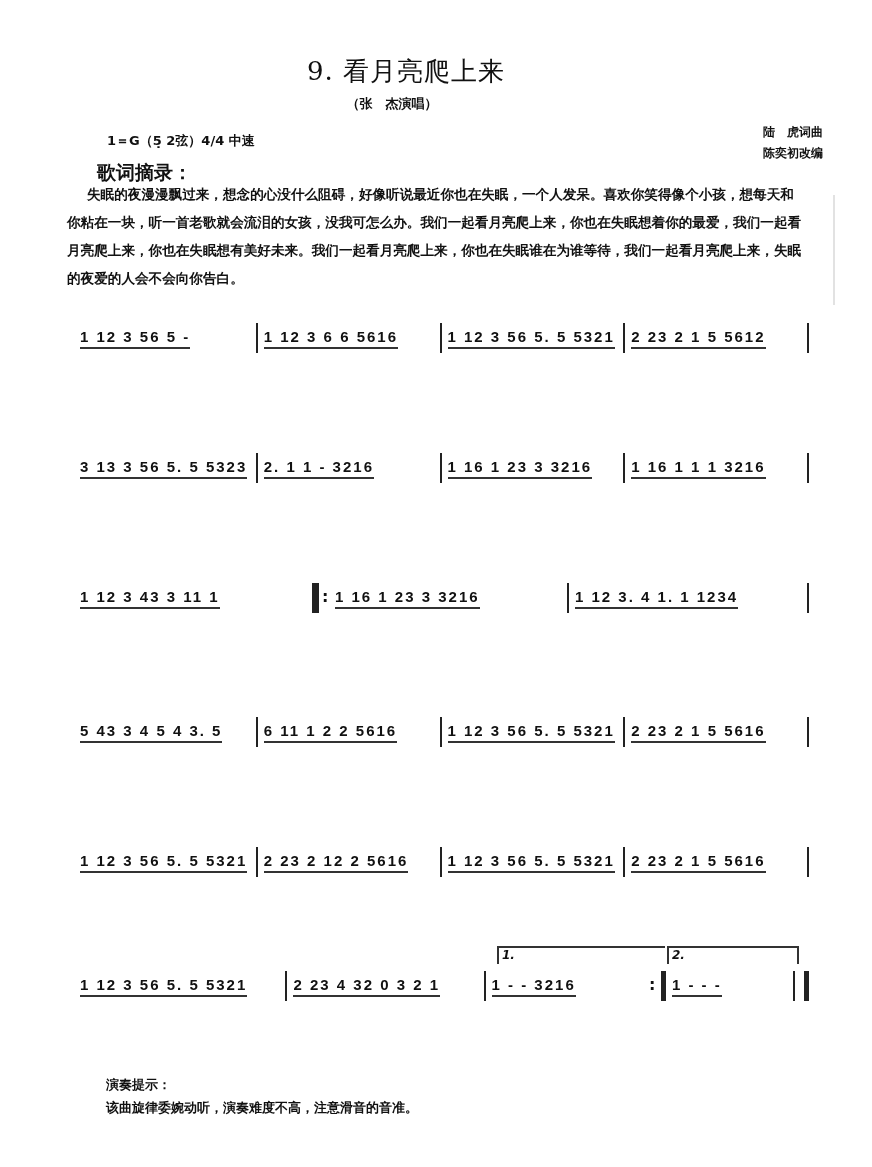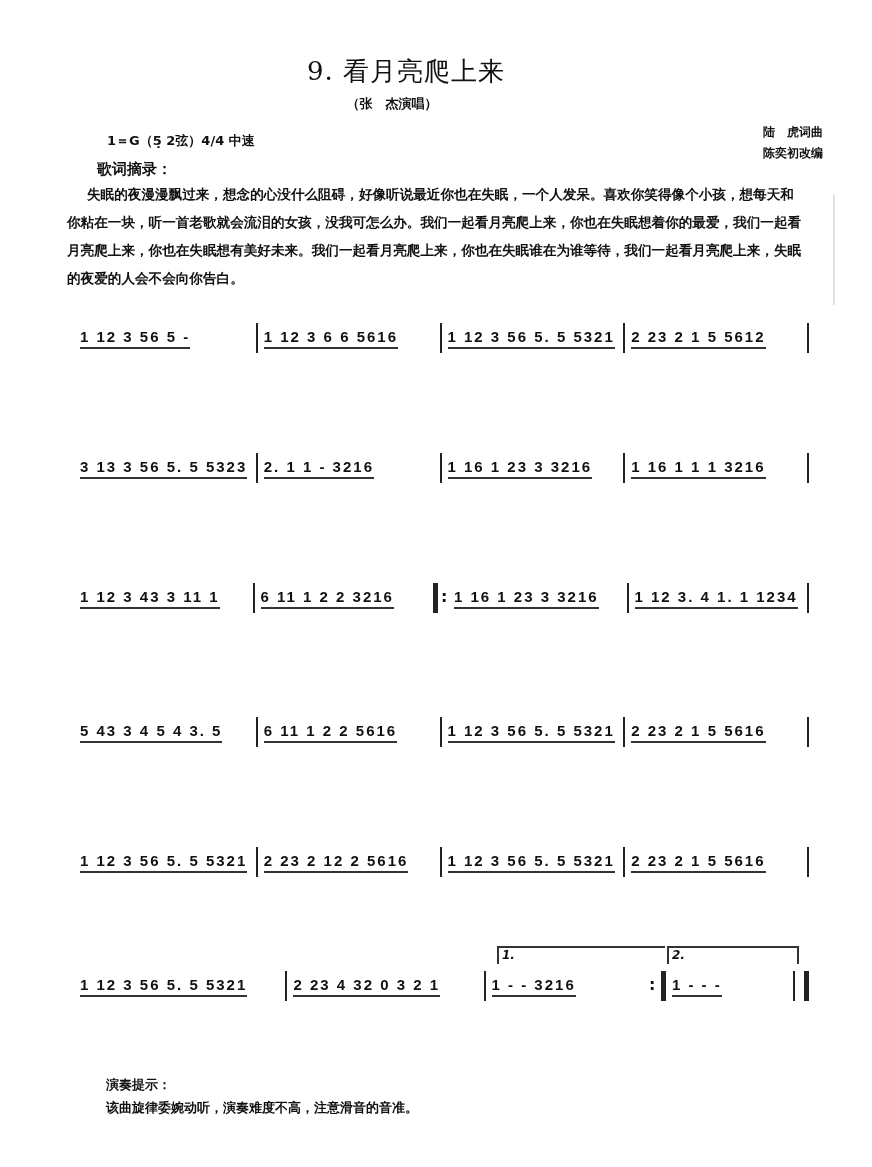--- a/index.html
+++ b/index.html
@@ -2,21 +2,21 @@
 <html><head>
   <meta charset="utf-8">
   <style>
     html, body { margin: 0; padding: 0; background: #ffffff; }
     body { width: 872px; height: 1167px; position: relative; overflow: hidden; color: #111; font-family: "DejaVu Sans", sans-serif; }
     .title { position: absolute; top: 54px; left: 0; width: 812px; text-align: center; font-size: 26px; letter-spacing: 1px; font-family: "DejaVu Serif", serif; }
     .subtitle { position: absolute; top: 95px; left: 0; width: 784px; text-align: center; font-size: 13px; font-weight: bold; }
     .key { position: absolute; top: 132px; left: 107px; font-size: 13px; font-weight: bold; }
     .credits { position: absolute; top: 122px; left: 720px; font-size: 12px; font-weight: bold; line-height: 21px; margin-left: 43px; }
     .credits div { text-align: left; }
-    .lyrics-head { position: absolute; top: 160px; left: 97px; font-size: 15px; font-weight: bold; }
+    .lyrics-head { position: absolute; top: 160px; left: 97px; font-size: 19px; font-weight: bold; }
     .lyrics { position: absolute; top: 180px; left: 67px; width: 738px; font-size: 13.6px; line-height: 28px; text-indent: 20px; font-weight: bold; }
     .scan-line { position: absolute; left: 833px; top: 195px; width: 2px; height: 110px; background: #e2e2e2; }
     .staff-line { position: absolute; left: 74px; width: 735px; height: 40px; display: flex; align-items: center; }
     .measure { display: flex; align-items: center; height: 40px; font-weight: bold; font-size: 15px; font-family: "Liberation Sans", sans-serif; letter-spacing: 2px; white-space: nowrap; flex: 1; padding: 0 6px; }
     .measure span { border-bottom: 2px double #333; padding-bottom: 2px; }
     .bar { width: 2px; height: 30px; background: #222; flex: none; }
     .bar.repeat-start { width: 10px; background: transparent; border-left: 5px solid #222; position: relative; }
     .bar.repeat-start::after { content: ":"; position: absolute; left: 3px; top: 4px; font-weight: bold; }
     .bar.repeat-end { width: 10px; background: transparent; border-right: 5px solid #222; position: relative; }
     .bar.repeat-end::before { content: ":"; position: absolute; left: -2px; top: 4px; font-weight: bold; }
@@ -77,23 +77,20 @@
       <span>1 16 1 1 1 3216</span>
     </div>
   <div class="bar"></div>
 </div>
 
 <div class="staff-line" style="top:578px">
   <div class="measure">
       <span>1 12 3 43 3 11 1</span>
     </div>
   <div class="bar"></div>
-  <div class="measure">
-      <span>6 11 1 2 2 3216</span>
-    </div>
   <div class="bar repeat-start"></div>
   <div class="measure">
       <span>1 16 1 23 3 3216</span>
     </div>
   <div class="bar"></div>
   <div class="measure">
       <span>1 12 3. 4 1. 1 1234</span>
     </div>
   <div class="bar"></div>
 </div>

